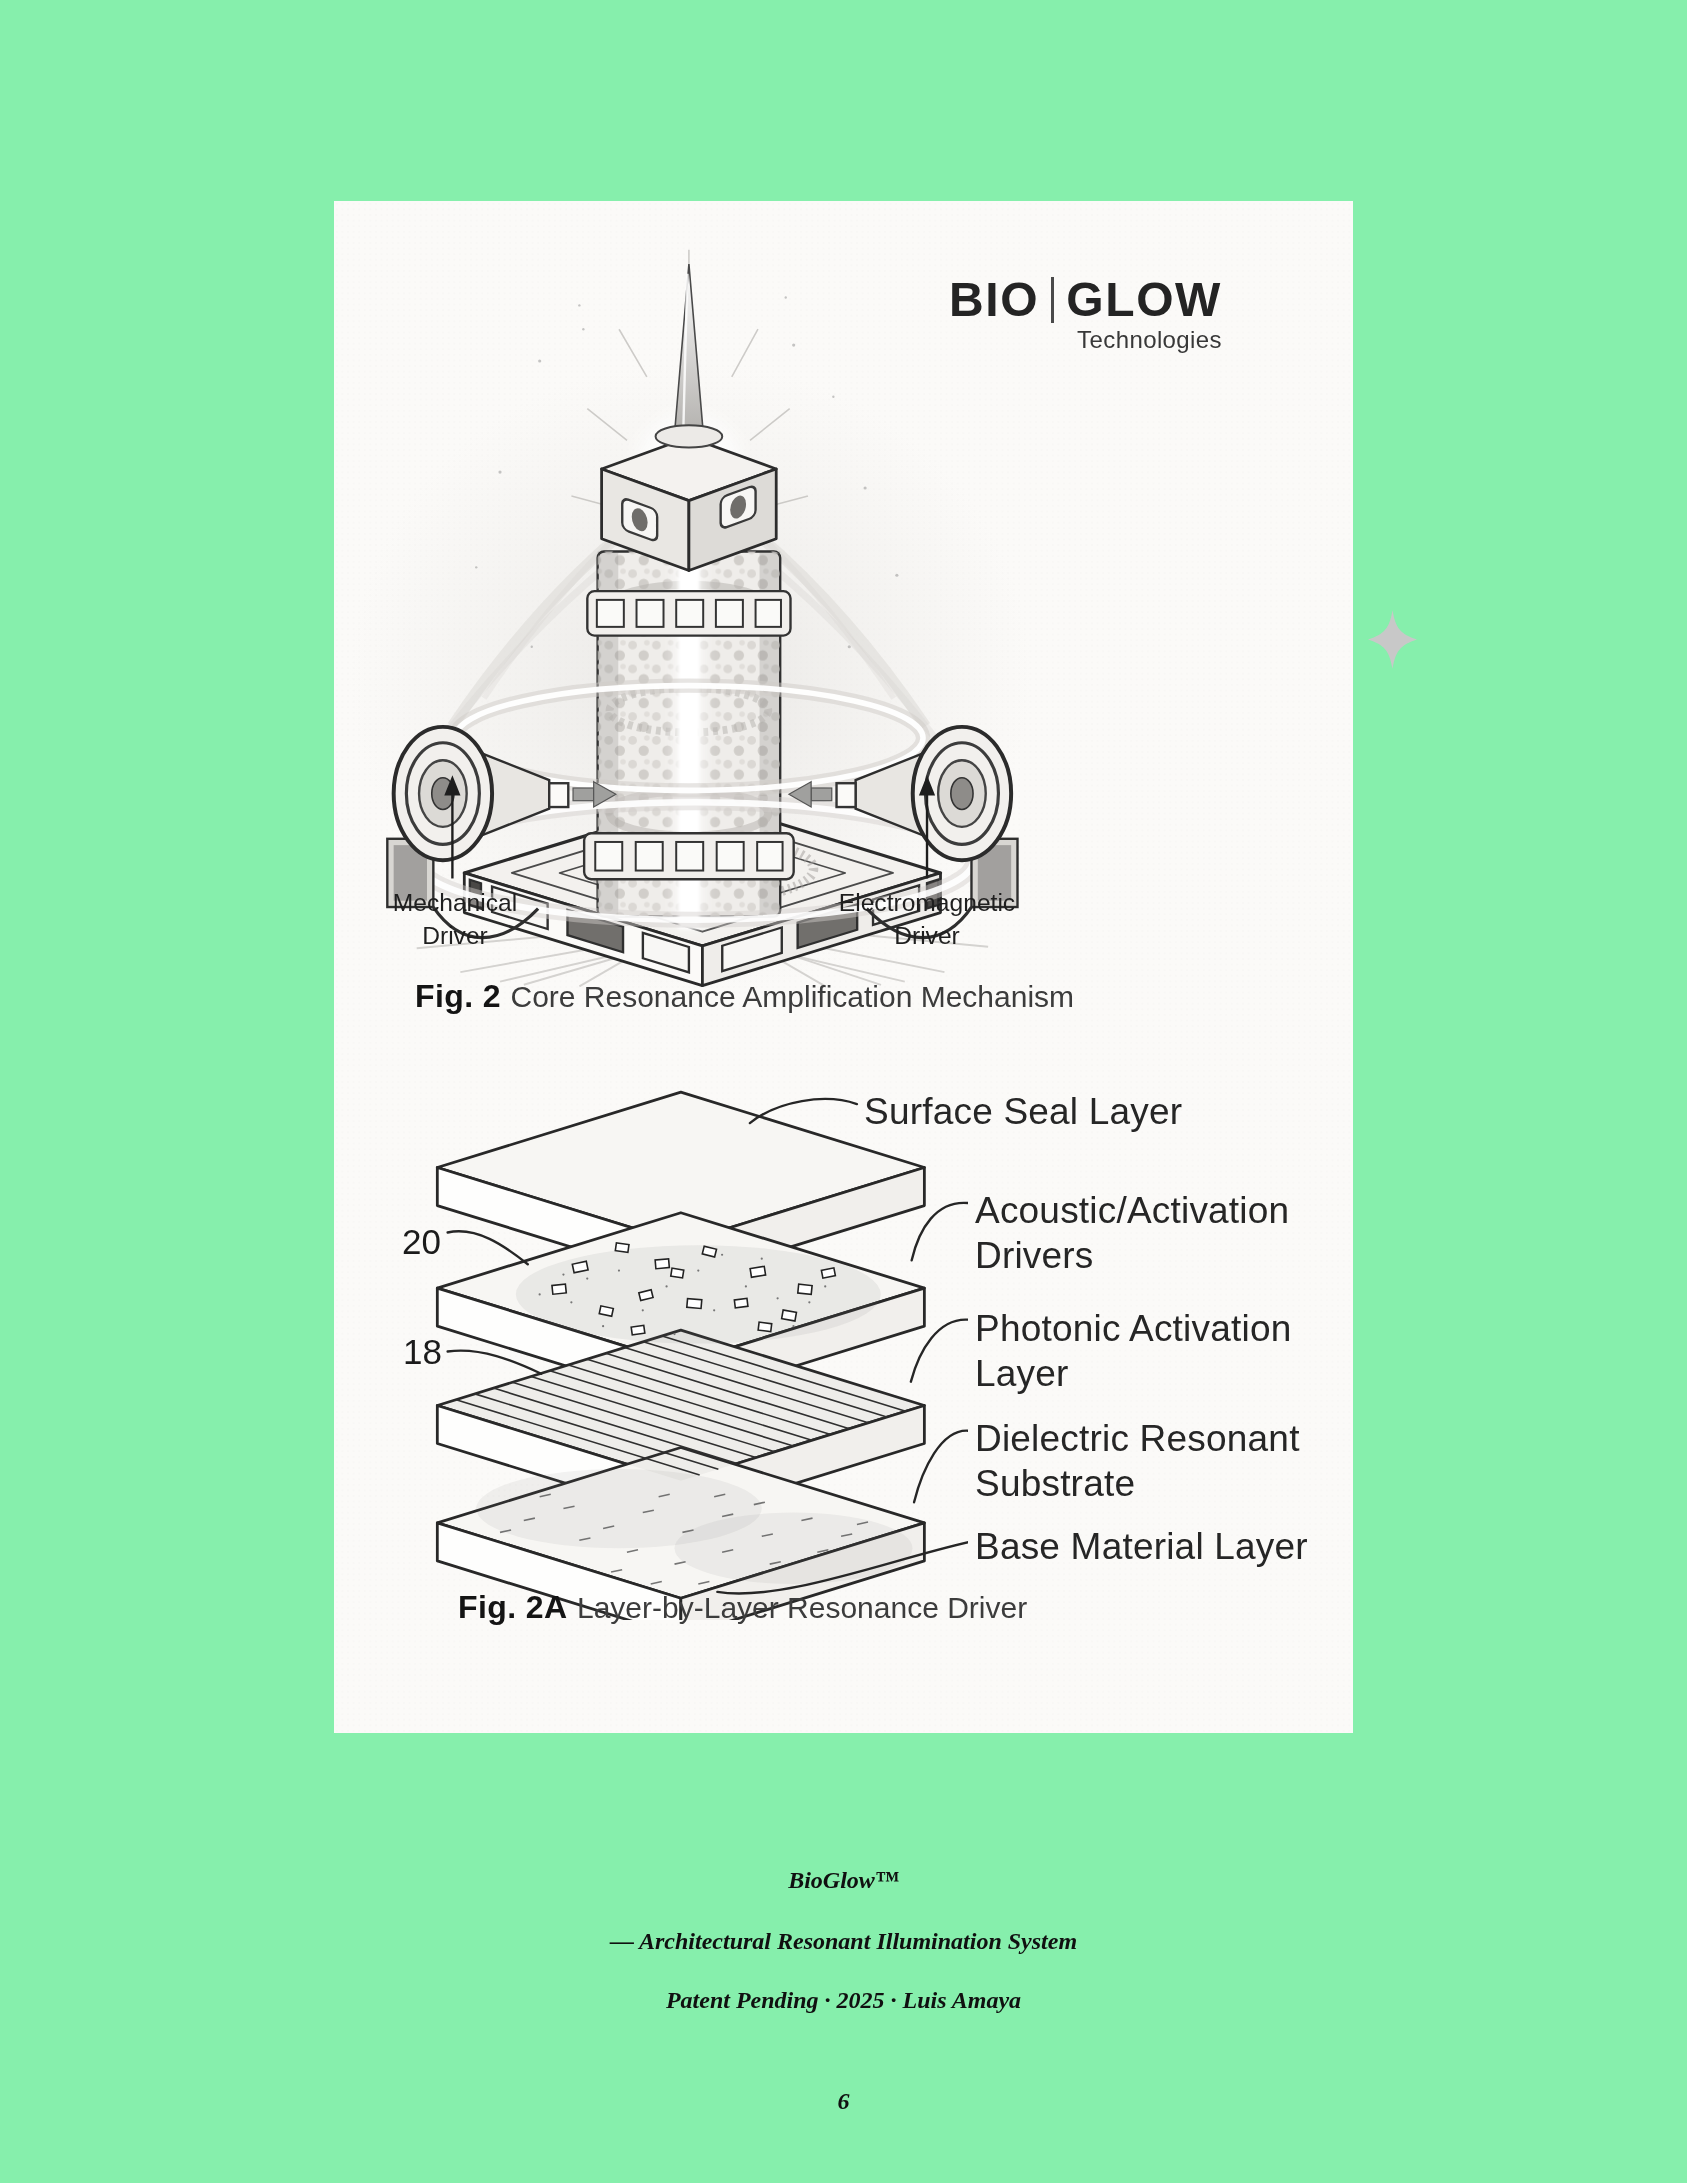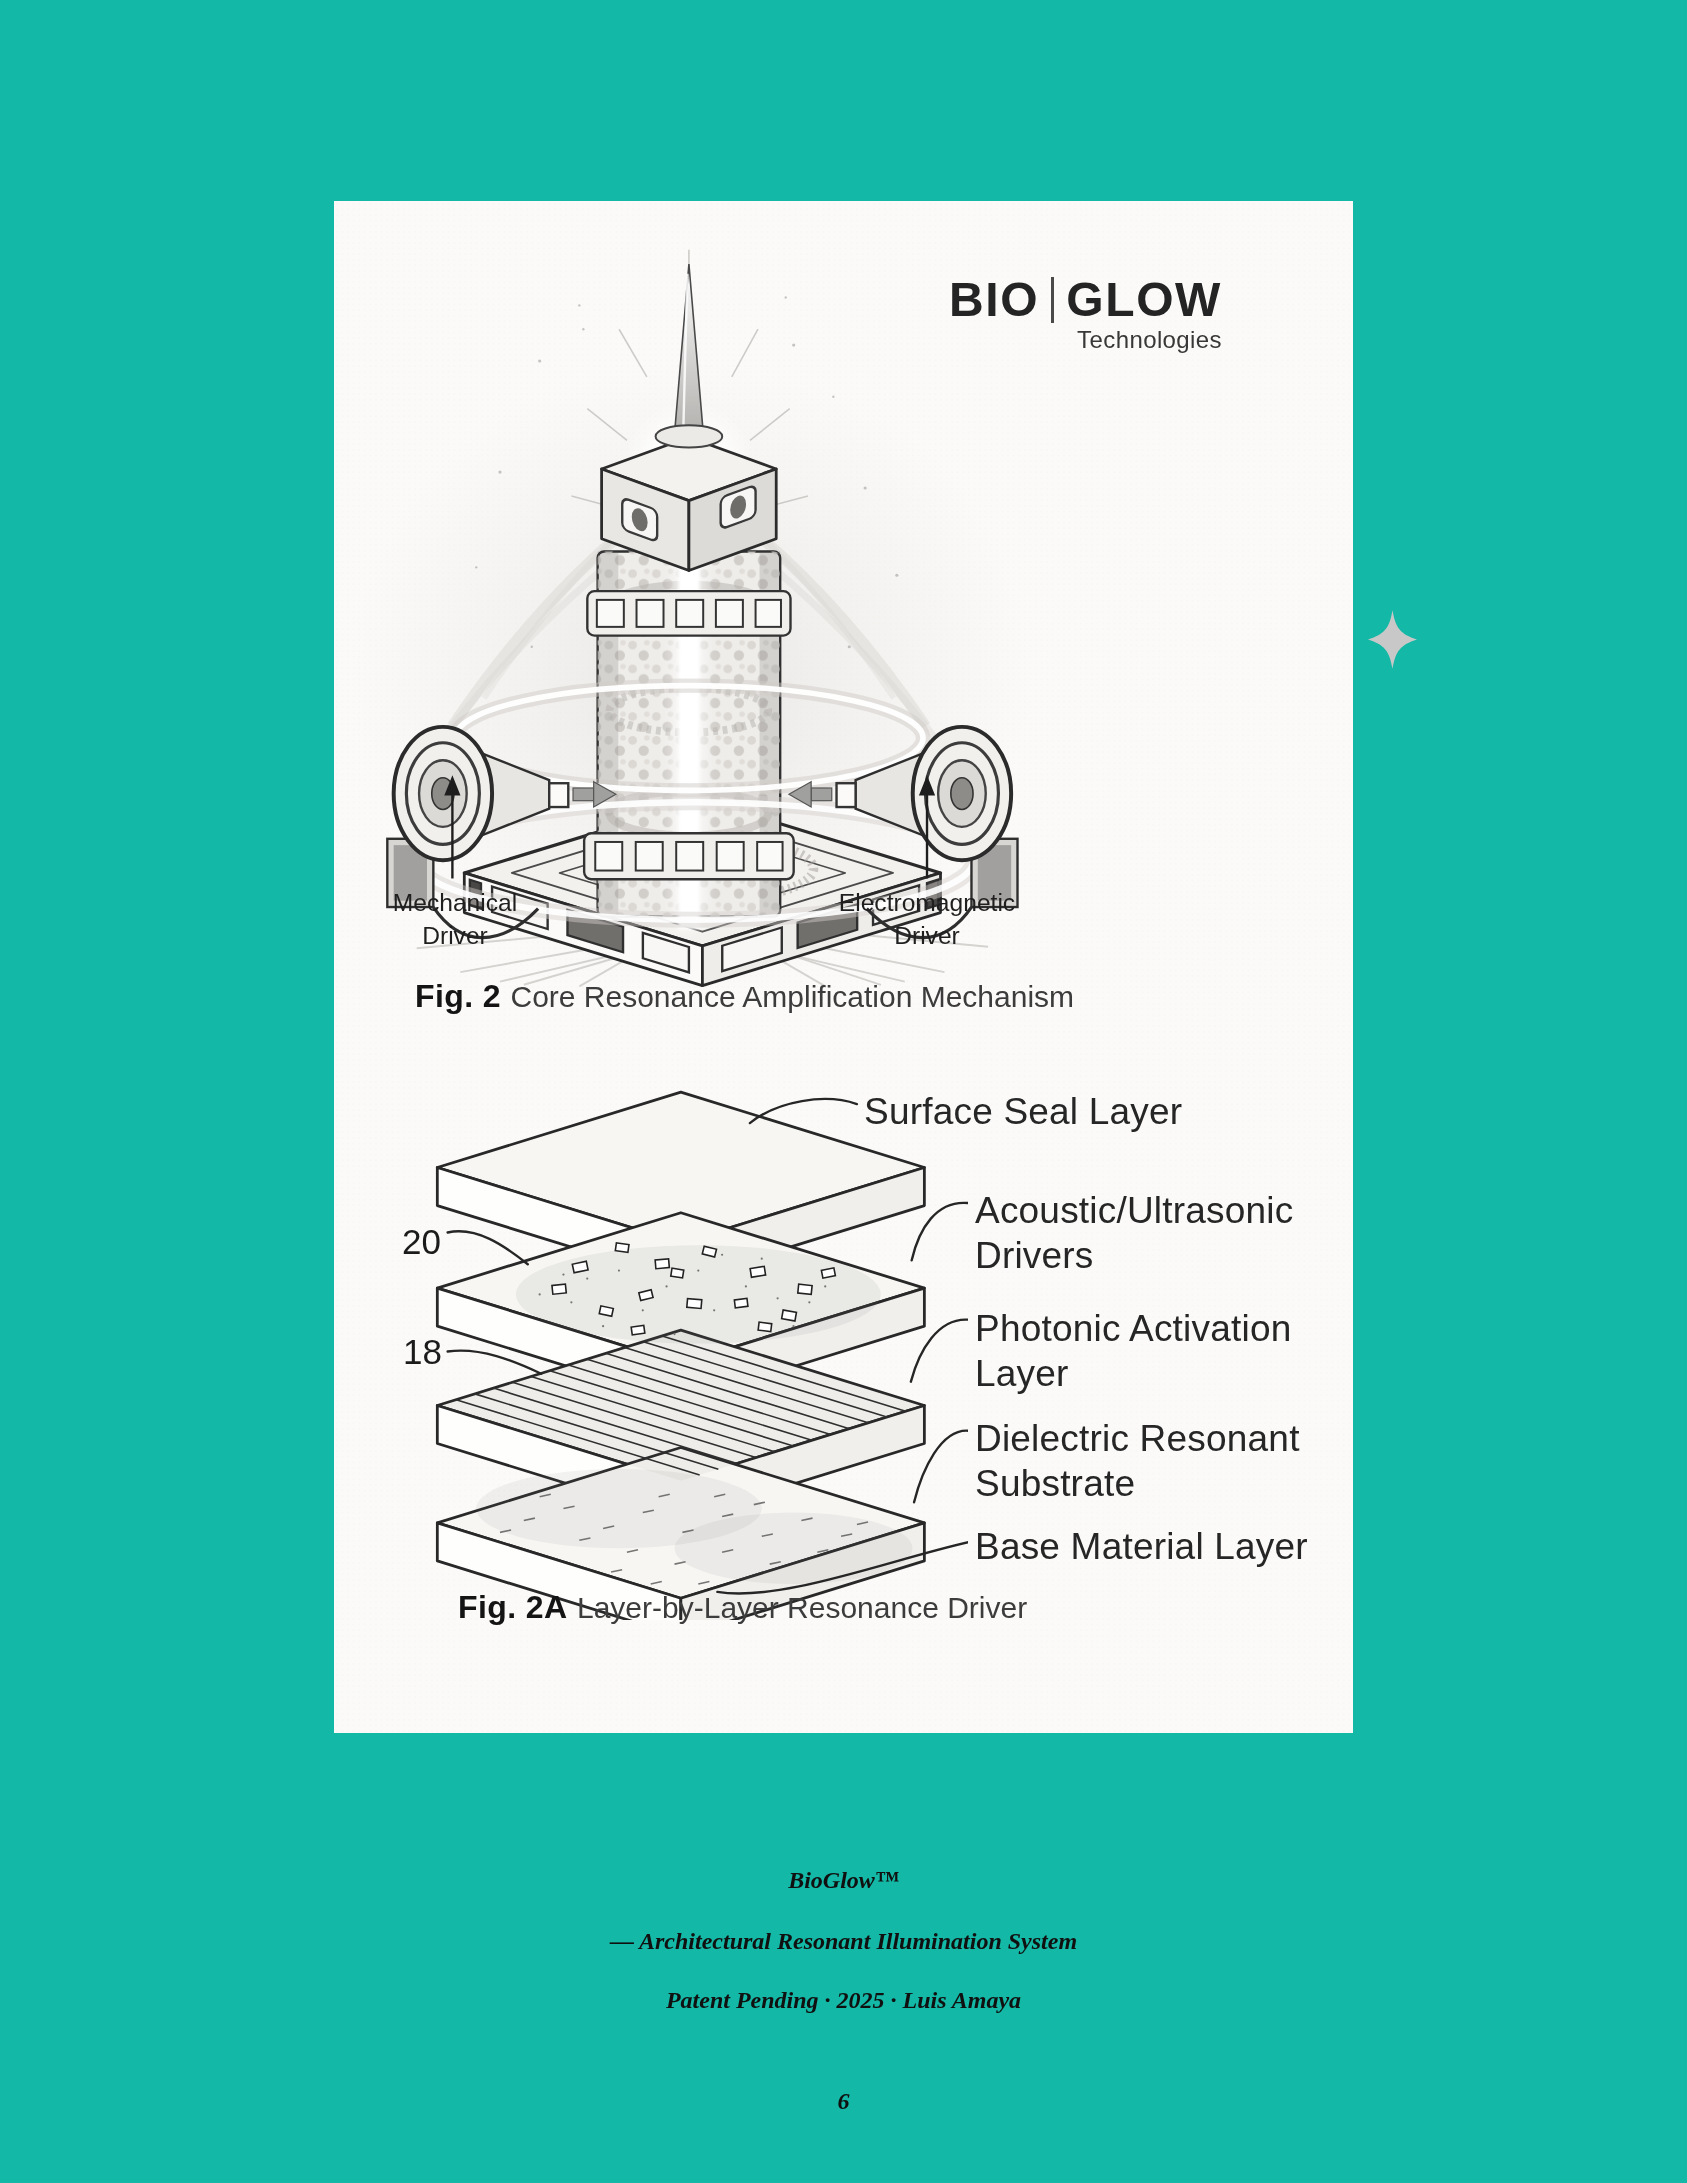--- a/index.html
+++ b/index.html
@@ -1,16 +1,16 @@
 <!DOCTYPE html>
 <html style="font-size:12.7px"><head>
 <meta charset="utf-8">
 <style>
   html,body{margin:0;padding:0;background:#ffffff;}
-  .page{position:relative;width:1687px;height:2183px;background:#14b8a6;
+  .page{position:relative;width:1687px;height:2183px;background:#86efac;
         font-family:"Liberation Sans",sans-serif;overflow:hidden;}
   .abs{position:absolute;}
   
   .scan{left:334px;top:201px;width:1019px;height:1532px;background:#fbfaf8;
         background-image:radial-gradient(rgba(0,0,0,0.013) 0.8px,transparent 0.8px);
         background-size:5.6px 5.6px;}
   
   .logo{left:935px;top:275px;width:287px;color:#242424;}
   .logo-row{display:flex;align-items:center;justify-content:flex-end;gap:12px;
             font-weight:bold;font-size:48px;letter-spacing:1.6px;line-height:49px;}
@@ -367,21 +367,21 @@
   </svg>
 
   <div class="abs refnum" style="left:402px;top:1213px;margin-top:9px;">20</div>
   <div class="abs refnum" style="left:403px;top:1332px;">18</div>
 
   <div class="abs layer-label" style="left:864px;top:1089px;">
     <span>Surface Seal Layer</span>
       <span></span>
   </div>
   <div class="abs layer-label" style="left:975px;top:1188px;">
-    <span>Acoustic/Ultrasonic</span>
+    <span>Acoustic/Activation</span>
       <span>Drivers</span>
   </div>
   <div class="abs layer-label" style="left:975px;top:1306px;">
     <span>Photonic Activation</span>
       <span>Layer</span>
   </div>
   <div class="abs layer-label" style="left:975px;top:1416px;">
     <span>Dielectric Resonant</span>
       <span>Substrate</span>
   </div>

